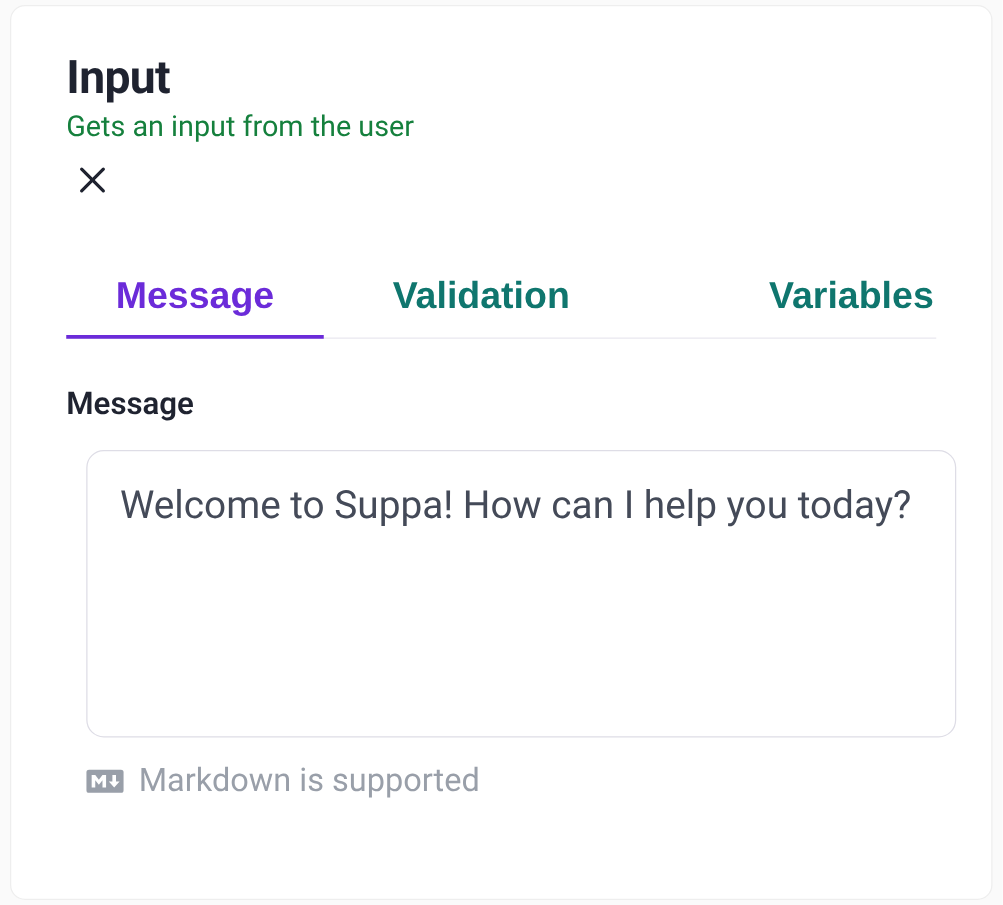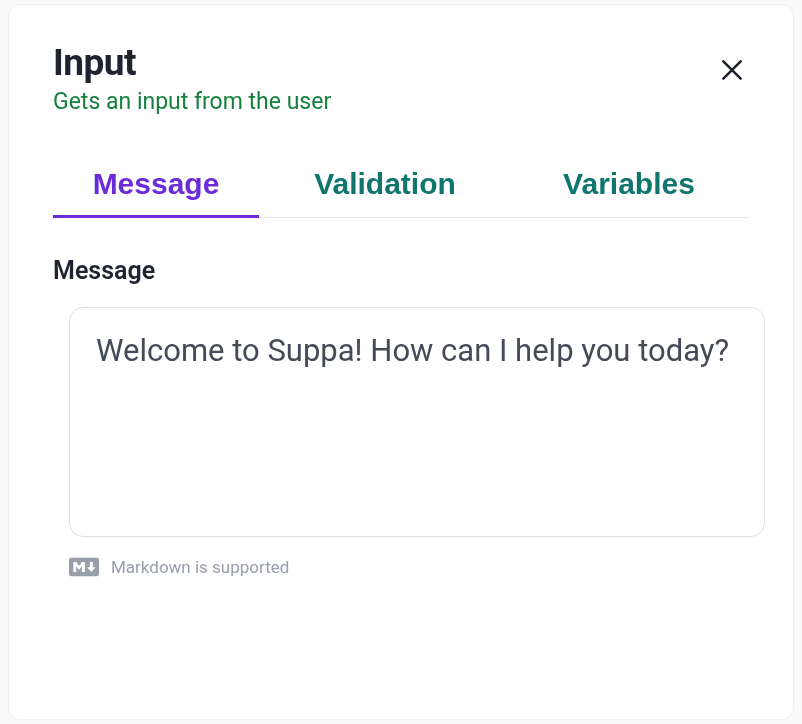--- a/index.html
+++ b/index.html
@@ -21,20 +21,21 @@
       margin: 4px 8px;
       padding: 36px 44px;
       width: 786px;
       min-height: 716px;
       position: relative;
     }
     .header {
       display: flex;
       justify-content: space-between;
       align-items: flex-start;
+      flex-direction: column;
     }
     .title-block {
       display: flex;
       flex-direction: column;
       gap: 4px;
     }
     .title {
       font-size: 37px;
       font-weight: 700;
       color: #1f2330;
@@ -85,21 +86,21 @@
       content: "";
       position: absolute;
       left: 0;
       right: 0;
       bottom: -1px;
       height: 3px;
       background: #6b2bd9;
     }
     .tab:nth-child(1) { width: 206px; }
     .tab:nth-child(2) { width: 252px; }
-    .tab:nth-child(3) { width: 236px; }
+    .tab:nth-child(3) { width: 236px; text-align: right; }
     .section {
       margin-top: 38px;
     }
     .section-label {
       font-size: 25px;
       font-weight: 600;
       color: #1f2330;
     }
     .chips {
       display: flex;
@@ -132,21 +133,21 @@
       outline: none;
       line-height: 1.35;
       margin-left: 16px;
     }
     .markdown-hint {
       display: flex;
       align-items: center;
       gap: 12px;
       margin-top: 16px;
       color: #999fa9;
-      font-size: 17px;
+      font-size: 26px;
       padding-left: 16px;
     }
     .md-icon {
       display: inline-flex;
       align-items: center;
       justify-content: center;
     }
     .md-icon svg {
       width: 30px;
       height: 20px;

